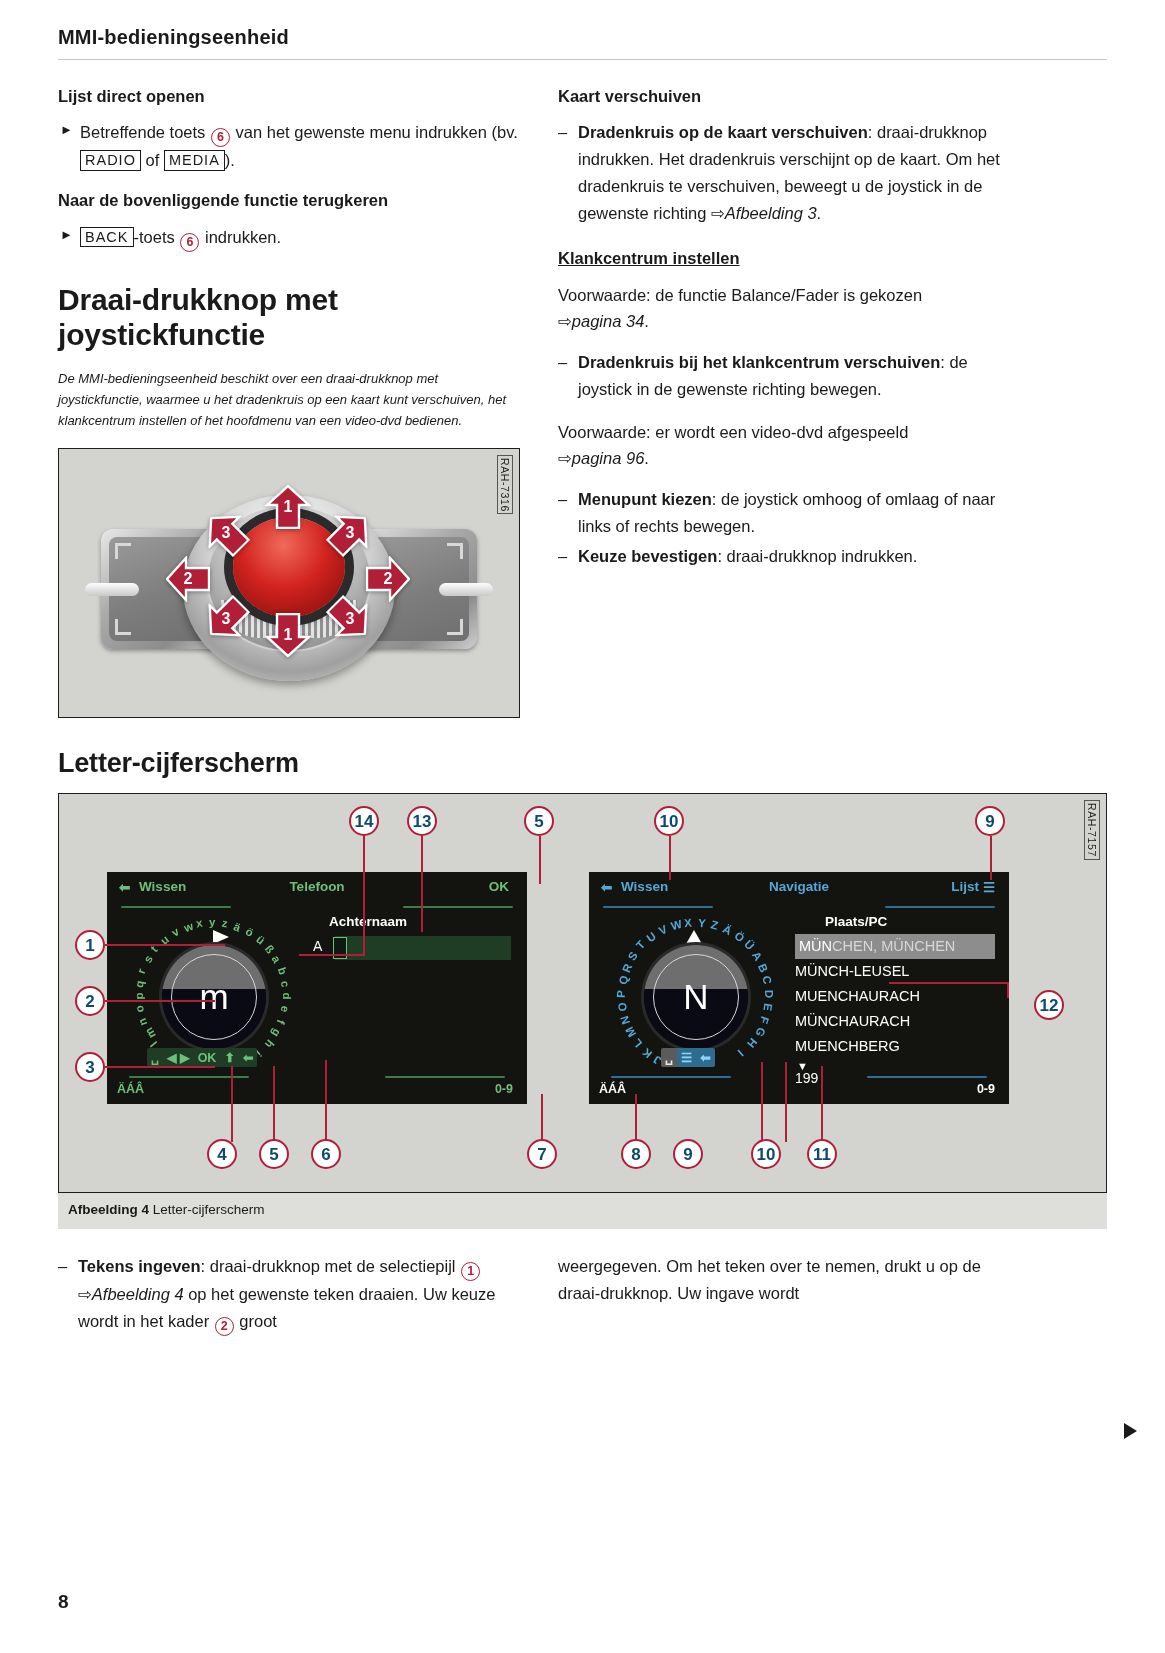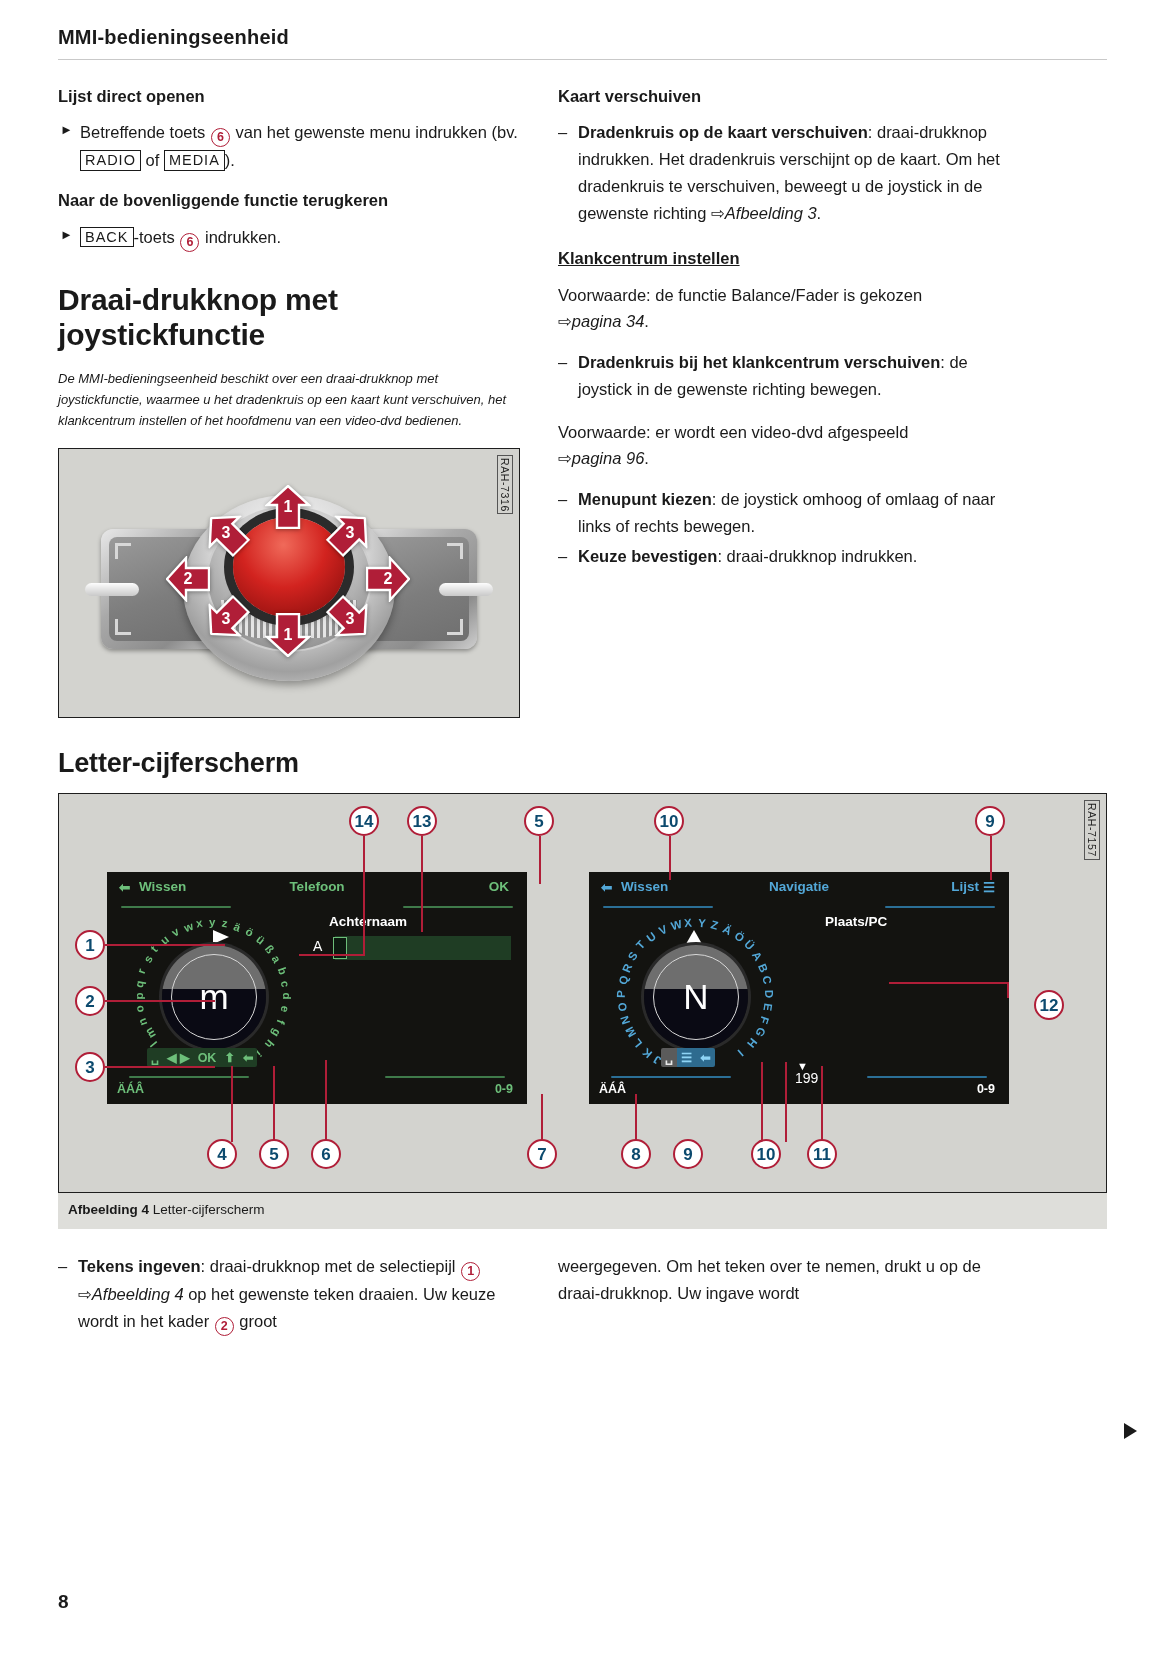--- a/index.html
+++ b/index.html
@@ -542,20 +542,27 @@
             <div class="dial-knob-inner"></div>
           </div>
 
           <div class="softbar" style="left:72px;top:176px;">
             <div class="cell" style="background:#5b5b5b;color:#e8e8e8;">␣</div>
             <div class="cell" style="background:#2e6b8f;color:#8fd4f5;">☰</div>
             <div class="cell" style="background:#2e6b8f;color:#8fd4f5;">⬅</div>
           </div>
 
           <div class="list-title white" style="left:236px;top:42px;">Plaats/PC</div>
+          <div class="navlist" style="left:206px;top:62px;width:200px;">
+            <div class="row hl"><span>MÜN</span><span class="dim">CHEN, MÜNCHEN</span></div>
+            <div class="row">MÜNCH-LEUSEL</div>
+            <div class="row">MUENCHAURACH</div>
+            <div class="row">MÜNCHAURACH</div>
+            <div class="row">MUENCHBERG</div>
+          </div>
           <div style="position:absolute;left:208px;top:188px;color:#fff;font-size:11px;">▼</div>
           <div style="position:absolute;left:206px;top:198px;color:#fff;font-size:14px;">199</div>
 
           <div class="scr-hr" style="left:22px;width:120px;top:204px;background:#2b6f96;"></div>
           <div class="scr-hr" style="right:22px;width:120px;top:204px;background:#2b6f96;"></div>
           <div class="bot-lbl white" style="left:10px;top:210px;">ÄÁÂ</div>
           <div class="bot-lbl white" style="right:14px;top:210px;">0-9</div>
         </div>
 
         <div class="lead leadv" style="left:304px;top:42px;height:120px;"></div>

